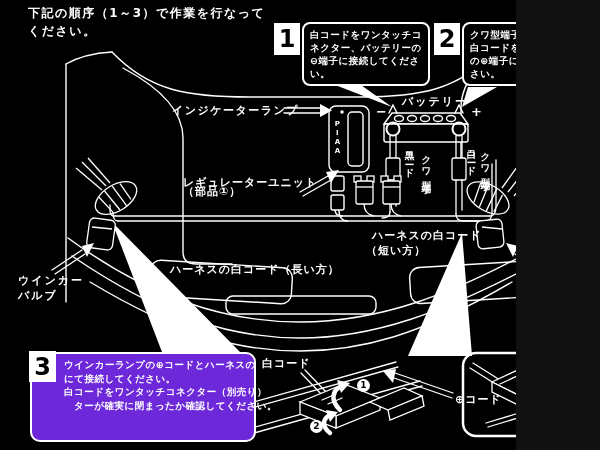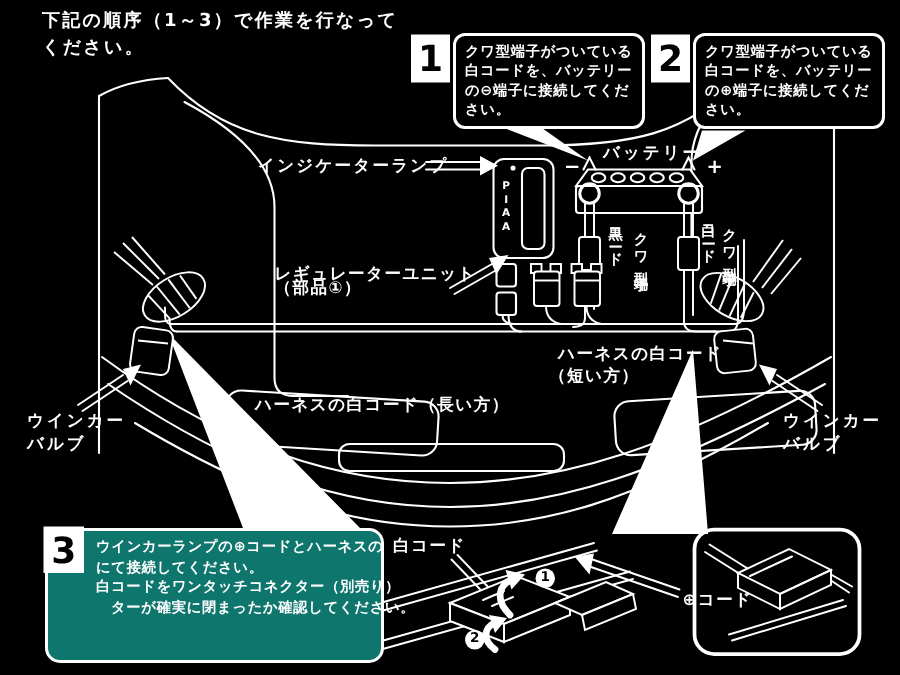--- a/index.html
+++ b/index.html
@@ -1,17 +1,17 @@
 <!DOCTYPE html>
 <html><head>
 <meta charset="utf-8">
 <style>
   html,body{margin:0;padding:0;background:#111;}
   .stage{
-    position:relative;width:600px;height:450px;background:#000;overflow:hidden;
+    position:relative;width:516px;height:450px;background:#000;overflow:hidden;
     font-family:"DejaVu Sans",sans-serif;
   }
   .stage svg{position:absolute;left:0;top:0;z-index:1;}
   .lbl{
     position:absolute;z-index:3;color:#fff;font-weight:700;font-size:11px;
     letter-spacing:1px;white-space:nowrap;line-height:1.2;
   }
   .vlbl{
     writing-mode:vertical-rl;text-orientation:upright;letter-spacing:2px;
     font-size:9.5px;
@@ -23,21 +23,21 @@
     line-height:13px;padding:4px 6px;width:112px;word-break:break-all;
     letter-spacing:0.5px;
   }
   .numbox{
     position:absolute;z-index:4;background:#fff;color:#000;font-weight:700;
     font-size:24px;display:flex;align-items:center;justify-content:center;
     line-height:1;
   }
   .box3{
     position:absolute;z-index:3;left:30px;top:352px;width:226px;height:90px;
-    background:#0f766e;border:2.5px solid #fff;border-radius:10px;box-sizing:border-box;
+    background:#6d28d9;border:2.5px solid #fff;border-radius:10px;box-sizing:border-box;
   }
   .box3 .txt{
     position:absolute;left:32px;top:4px;color:#fff;font-weight:700;
     font-size:9.5px;line-height:13.5px;letter-spacing:0.5px;white-space:nowrap;
   }
   .box3 .note{margin-top:6px;}
   .cnum{
     position:absolute;z-index:3;width:13px;height:13px;border-radius:50%;
     background:#fff;color:#000;font-weight:700;font-size:9px;line-height:13px;
     text-align:center;
@@ -222,21 +222,21 @@
         <path d="M554,387 L566,395"></path>
       <path d="M486,423 L562,400"></path>
         <path d="M488,427 L564,404"></path>
     </g>
   </svg>
 
   <div class="lbl hdr" style="left:28px;top:6px;">下記の順序（1～3）で作業を行なって</div>
   <div class="lbl hdr" style="left:28px;top:24px;">ください。</div>
 
   <div class="numbox" style="left:274px;top:23px;width:26px;height:32px;">1</div>
-  <div class="bubble" style="left:302px;top:22px;">クワ型端子がついている白コードを、バッテリーの⊖端子に接続してください。</div>
+  <div class="bubble" style="left:302px;top:22px;">白コードをワンタッチコネクター、バッテリーの⊖端子に接続してください。</div>
 
   <div class="numbox" style="left:434px;top:23px;width:26px;height:32px;">2</div>
   <div class="bubble" style="left:462px;top:22px;">クワ型端子がついている白コードを、バッテリーの⊕端子に接続してください。</div>
 
   <div class="lbl" style="left:172px;top:104px;letter-spacing:1.5px;">インジケーターランプ</div>
   <div class="lbl" style="left:402px;top:95px;letter-spacing:2px;">バッテリー</div>
   <div class="lbl" style="left:376px;top:104px;font-size:13px;">−</div>
   <div class="lbl" style="left:471px;top:104px;font-size:13px;">+</div>
 
   <div class="lbl vlbl" style="left:404px;top:144px;">黒コード</div>

